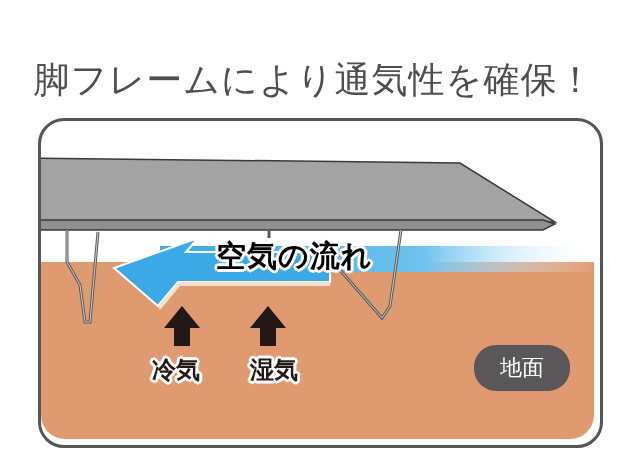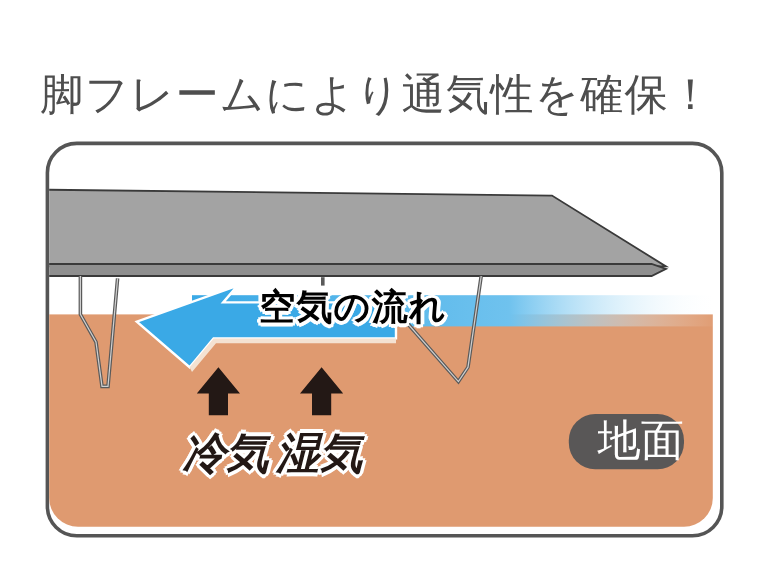--- a/index.html
+++ b/index.html
@@ -14,29 +14,28 @@
   }
   svg.scene { position:absolute; left:0; top:0; }
   .flow-label {
     position:absolute; left:216px; top:236px; font-size:30px; font-weight:bold; color:#000000;
     letter-spacing:1px;
     text-shadow: 2px 0 0 #fff, -2px 0 0 #fff, 0 2px 0 #fff, 0 -2px 0 #fff,
                  2px 2px 0 #fff, -2px -2px 0 #fff, 2px -2px 0 #fff, -2px 2px 0 #fff,
                  3px 0 0 #fff, -3px 0 0 #fff, 0 3px 0 #fff, 0 -3px 0 #fff;
   }
   .up-label {
-    position:absolute; top:354px; font-size:36px; font-weight:bold; color:#231815;
+    position:absolute; top:354px; font-size:24px; font-weight:bold; color:#231815;
     text-shadow: 2px 0 0 #fff, -2px 0 0 #fff, 0 2px 0 #fff, 0 -2px 0 #fff,
                  2px 2px 0 #fff, -2px -2px 0 #fff, 2px -2px 0 #fff, -2px 2px 0 #fff,
                  3px 0 0 #fff, -3px 0 0 #fff, 0 3px 0 #fff, 0 -3px 0 #fff;
-    font-style: italic;
   }
   .ground-badge {
     position:absolute; left:474px; top:345px; width:96px; height:46px; border-radius:22px;
-    background:#595757; color:#ffffff; font-size:36px; line-height:46px; text-align:right;
+    background:#595757; color:#ffffff; font-size:22px; line-height:46px; text-align:center;
   }
 </style>
 </head>
 <body>
 
 <div class="title">脚フレームにより通気性を確保！</div>
 
 <div class="frame"></div>
 
 <svg class="scene" width="640" height="470">
@@ -71,14 +70,14 @@
     <polygon points="198,238 186,252 330,252 330,282 178,282 158,306 114,268" fill="#3aa9e6" stroke="#ffffff" stroke-width="2"></polygon>
     <polygon points="178,282 330,282 330,286 180,286 160,310 158,306" fill="#f4e2d2"></polygon>
 
     <polygon points="182,306 164,328 174,328 174,346 190,346 190,328 200,328" fill="#231815"></polygon>
     <polygon points="268,306 250,328 260,328 260,346 276,346 276,328 286,328" fill="#231815"></polygon>
   </g>
 </svg>
 
 <div class="flow-label">空気の流れ</div>
 <div class="up-label" style="left:152px;">冷気</div>
-<div class="up-label" style="left:230px;">湿気</div>
+<div class="up-label" style="left:250px;">湿気</div>
 <div class="ground-badge">地面</div>
 
 </body></html>

